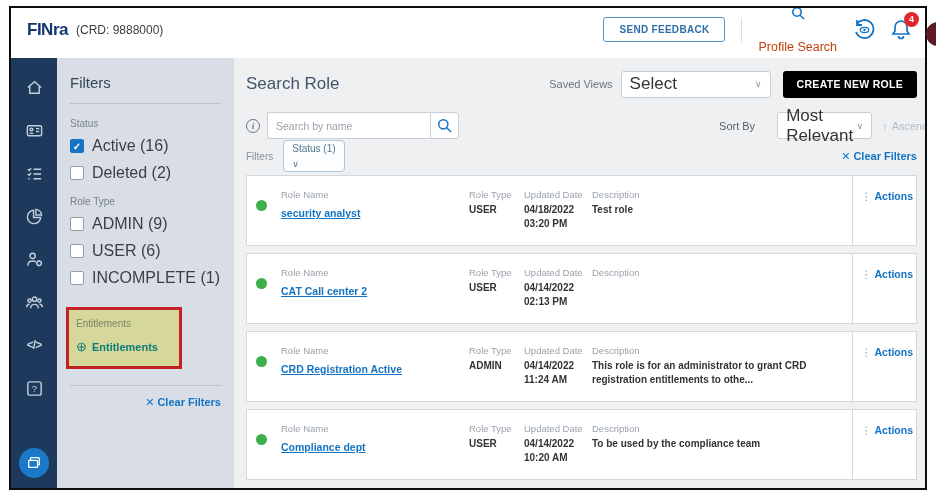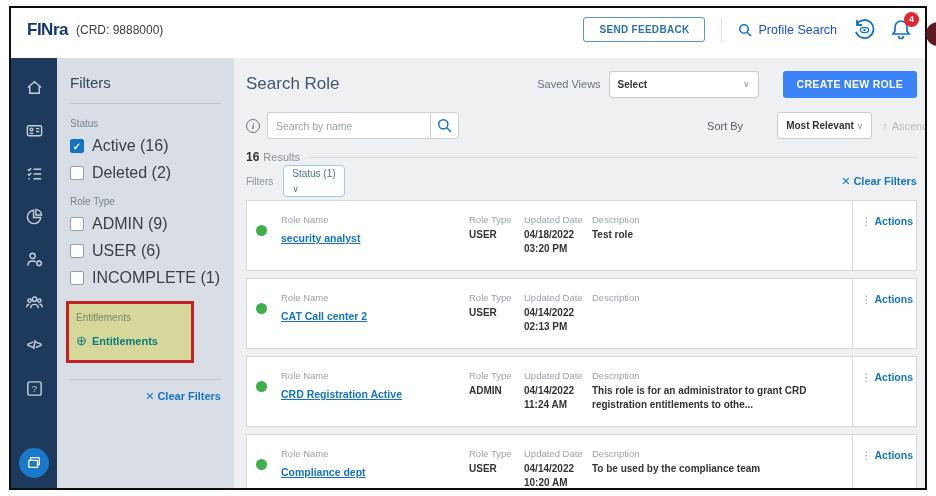--- a/index.html
+++ b/index.html
@@ -11,22 +11,22 @@
   
   .topbar { height:50px; display:flex; align-items:center; padding:0 14px 7px 16px;
             background:#fff; position:relative; }
   .logo { font-size:17px; font-weight:800; color:#15366e; letter-spacing:-0.5px; }
   .crd  { font-size:12px; color:#3c3c3c; margin-left:8px; }
   .topbar-spacer { flex:1; }
   .feedback-btn { border:1.5px solid #5b94c6; color:#2f6fa7; background:#fff;
                   font-size:10px; font-weight:bold; padding:6px 15px; border-radius:3px;
                   letter-spacing:.3px; cursor:pointer; }
   .top-divider { width:1px; height:24px; background:#d9dee3; margin:0 16px; }
-  .profile-search { display:flex; align-items:center; gap:6px; color:#1d4ed8;
-                    font-size:12.5px; cursor:pointer; }
+  .profile-search { display:flex; align-items:center; gap:20px; color:#c2410c;
+                    font-size:12.5px; cursor:pointer;flex-direction:column; }
   .top-icon { margin-left:16px; position:relative; cursor:pointer; display:flex; }
   .badge { position:absolute; top:-7px; right:-8px; background:#e3262e; color:#fff;
            font-size:9px; font-weight:bold; min-width:15px; height:15px; border-radius:8px;
            display:flex; align-items:center; justify-content:center; }
   .avatar { position:absolute; left:926px; top:22px; width:24px; height:24px;
             border-radius:50%; background:#5f1b25; z-index:9; }
 
   
   .content { display:flex; height:430px; }
 
@@ -46,58 +46,58 @@
   .panel { width:177px; background:#d9dee6; padding:16px 13px 0 13px; }
   .panel-title { font-size:15px; color:#33475b; padding-bottom:12px;
                  border-bottom:1px solid #b9c1cb; }
   .group-label { font-size:10px; color:#76828e; margin:14px 0 8px 0; }
   .cb-row { display:flex; align-items:center; gap:8px; margin-bottom:9px; cursor:pointer; }
   .cb { width:14px; height:14px; border:1px solid #949ea8; border-radius:2px; background:#fff;
         display:flex; align-items:center; justify-content:center; flex:none; }
   .cb.checked { background:#1474c4; border-color:#1474c4; }
   .cb.checked::after { content:"✓"; color:#fff; font-size:10px; font-weight:bold; }
   .cb-label { font-size:16px; color:#3a3f45;text-align:right; }
-  .highlight-box { margin-top:14px; margin-left:-4px; width:128px; background:#d5d79b;
+  .highlight-box { margin-top:20px; margin-left:-4px; width:116px; background:#d5d79b;
                    border:3px solid #c42127; padding:8px 6px 12px 7px; }
   .highlight-box .group-label { margin:0 0 10px 0; color:#7d8668; }
   .ent-link { font-size:11px; font-weight:bold; color:#0e7c78; display:flex;
               align-items:center; gap:5px; cursor:pointer; }
   .plus-circ { font-size:13px; font-weight:normal; }
   .panel-divider { border:none; border-top:1px solid #b9c1cb; margin:16px 0 10px 0; }
   .clear-link { font-size:11px; font-weight:bold; color:#1474c4; text-align:right;
                 cursor:pointer; }
   .x-mark { font-weight:normal; margin-right:3px; }
 
   
   .main { flex:1; background:#eef0f2; padding:12px 8px 0 12px; overflow:hidden; }
   .main-header { display:flex; align-items:center; height:28px; }
   .page-title { font-size:17px; color:#44546a; flex:1; }
   .sv-label { font-size:11px; color:#6a7380; margin-right:8px; }
   .select-box { background:#fff; border:1px solid #c6cdd4; border-radius:3px; height:27px;
                 width:150px; display:flex; align-items:center; padding:0 8px; cursor:pointer; }
-  .select-box .sel-val { font-size:10px; font-weight:bold; color:#333; flex:1; }
+  .select-box .sel-val { font-size:17px; font-weight:normal; color:#333; flex:1; }
   .chev { color:#8a94a2; font-size:9px; }
-  .create-btn { margin-left:24px; background:#3b82f6; color:#fff; border:none; border-radius:3px;
+  .create-btn { margin-left:12px; background:#000000; color:#fff; border:none; border-radius:3px;
                 height:27px; padding:0 14px; font-size:10.5px; font-weight:bold;
                 letter-spacing:.3px; cursor:pointer;text-align:center; }
 
   .search-row { display:flex; align-items:center; margin-top:14px; height:27px; }
   .info-icon { width:14px; height:14px; border:1.2px solid #6a7380; border-radius:50%;
                color:#6a7380; font-size:9px; font-weight:bold; display:flex; align-items:center;
                justify-content:center; margin-right:7px; font-family:"Liberation Serif",serif;
                font-style:italic; }
   .search-wrap { display:flex; height:27px; }
   .search-input { width:163px; height:27px; border:1px solid #c9cfd6; border-right:none;
                   border-radius:3px 0 0 3px; padding:0 8px; font-size:10.5px; color:#333;
                   background:#fff; outline:none; }
   .search-input::placeholder { color:#9aa2ac; }
   .search-btn { width:29px; height:27px; border:1px solid #c9cfd6; border-radius:0 3px 3px 0;
                 background:#fff; display:flex; align-items:center; justify-content:center;
                 cursor:pointer; }
-  .sortby-label { font-size:11px; color:#555e69; margin-right:20px; }
+  .sortby-label { font-size:11px; color:#555e69; margin-right:8px; }
   .sort-box { width:95px;margin-left:14px; }
   .ascending { display:flex; align-items:center; gap:4px; color:#b6bcc4; font-size:11px;
                margin-left:10px; margin-right:-26px; white-space:nowrap; }
 
   .results-row { display:flex; align-items:center; margin-top:11px; }
   .res-count { font-size:12px; font-weight:bold; color:#333; }
   .res-word { font-size:11px; color:#8a919b; margin-left:4px; }
   .res-line { flex:1; height:1px; background:#d8dbde; margin-left:10px; }
 
   .chip-row { display:flex; align-items:center; margin-top:6px; height:22px; }
@@ -293,25 +293,20 @@
         <span class="select-box sort-box">
           <span class="sel-val">Most Relevant</span>
           <span class="chev">∨</span>
         </span>
         <span class="ascending">
           <span>↑</span>
           <span>Ascending</span>
         </span>
       </div>
 
-      <div class="results-row">
-        <span class="res-count">16</span>
-        <span class="res-word">Results</span>
-        <span class="res-line"></span>
-      </div>
 
       <div class="chip-row">
         <span class="chip-label">Filters</span>
         <span class="chip">
           <span>Status (1)</span>
           <span class="chev">∨</span>
         </span>
         <span class="chip-spacer"></span>
         <span class="clear-link">
           <span class="x-mark">✕</span><span>Clear Filters</span>

